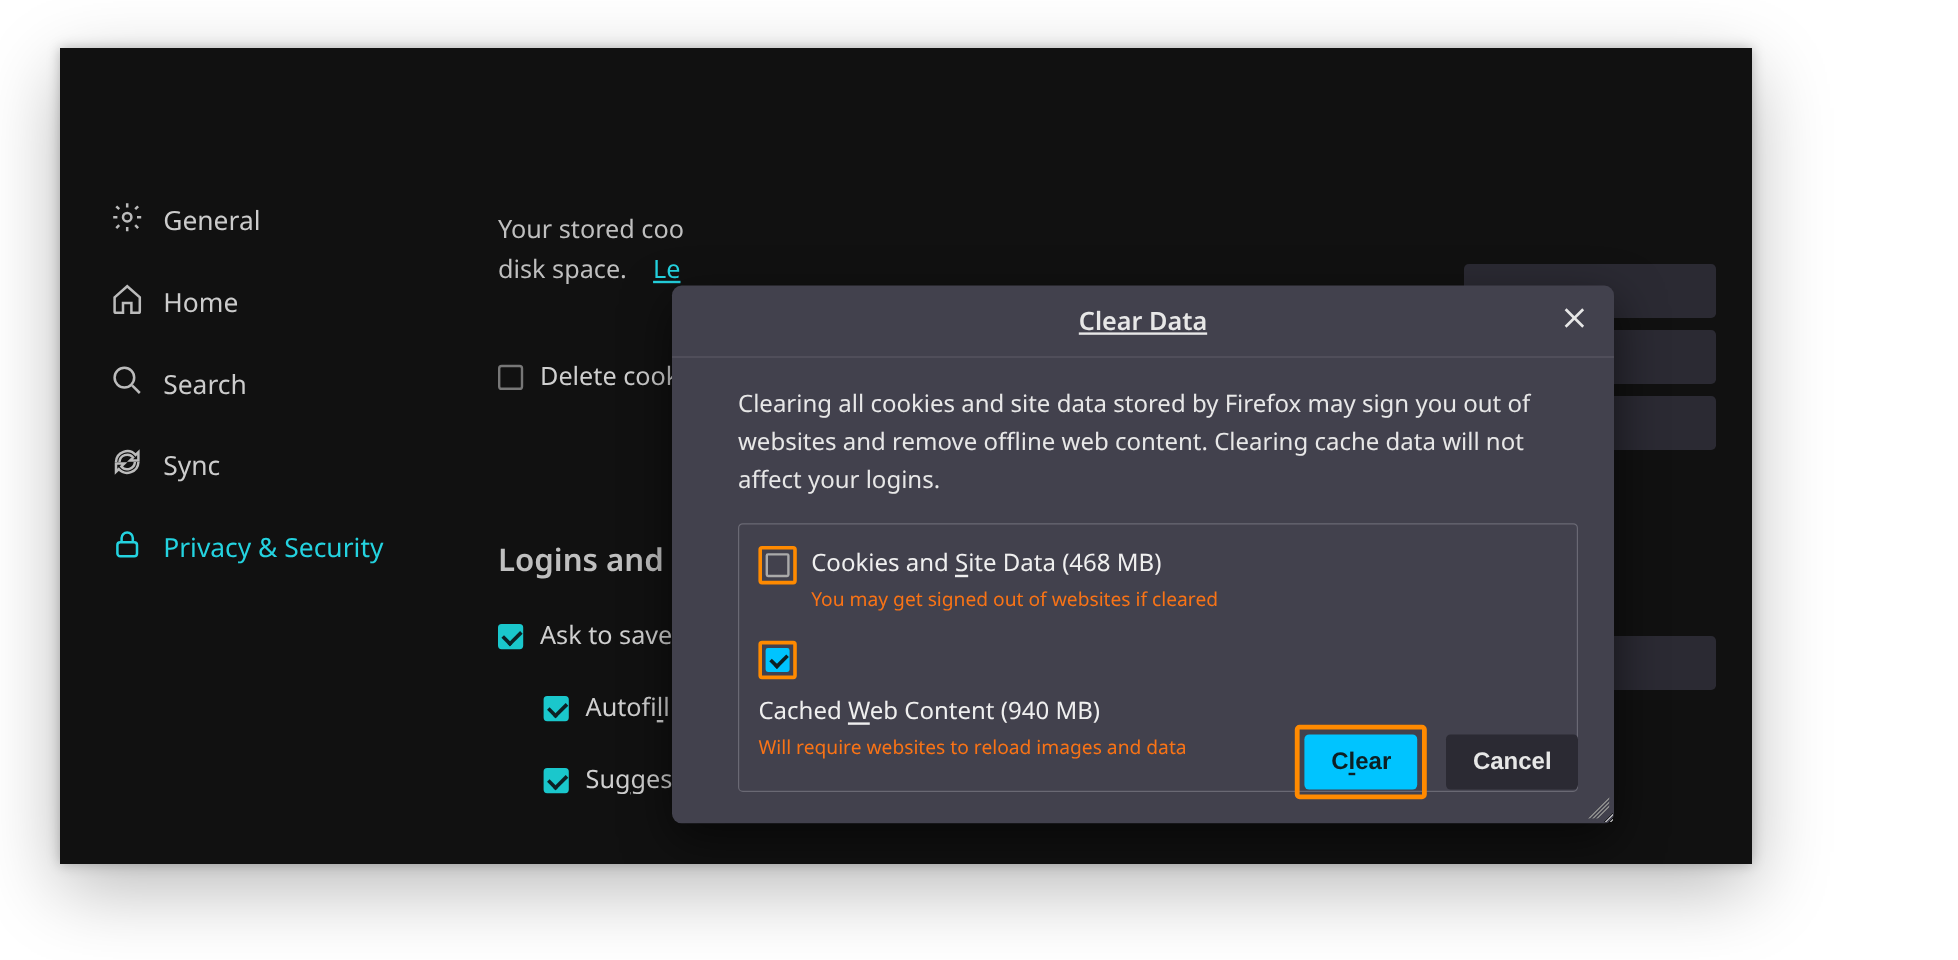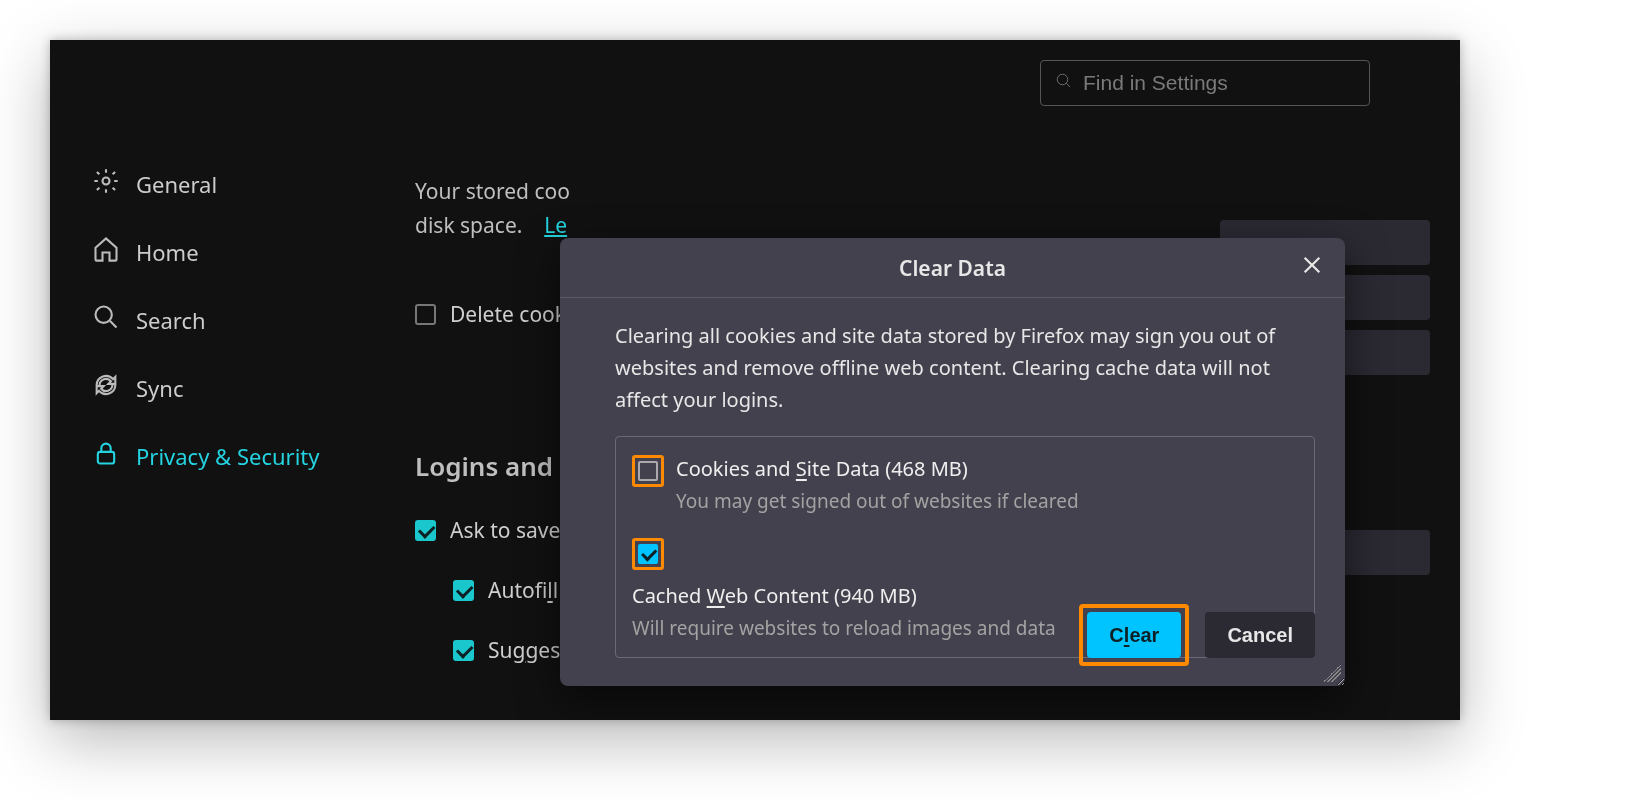--- a/index.html
+++ b/index.html
@@ -110,37 +110,37 @@
     color: #e7e7e7;
     overflow: hidden;
     resize: both;
   }
   .dlg-titlebar {
     position: relative;
     height: 60px;
     border-bottom: 1px solid #5a5964;
     display: flex; align-items: center; justify-content: center;
   }
-  .dlg-titlebar .title { font-size: 21px; font-weight: 600; }
+  .dlg-titlebar .title { font-size: 21px; font-weight: 600; text-decoration: underline; }
   .dlg-close {
     position: absolute; right: 18px; top: 14px;
     width: 30px; height: 30px;
     display: flex; align-items: center; justify-content: center;
     cursor: pointer;
   }
   .dlg-close svg { width: 22px; height: 22px; stroke: #e7e7e7; stroke-width: 2.4; }
 
   .dlg-body { padding: 22px 30px 16px 30px; margin-left: 25px; }
   .dlg-desc { font-size: 20px; line-height: 1.6; color: #e7e7e7; }
 
   .opt-box {
     margin-top: 20px;
     border: 1px solid #6a6974;
     border-radius: 4px;
-    padding: 18px 16px 16px 16px;
+    padding: 18px 16px 26px 16px;
   }
   .opt-row { display: flex; gap: 12px; margin-bottom: 24px; }
   .opt-row:last-child { margin-bottom: 0; flex-direction: column; }
   .opt-check-wrap {
     width: 32px; height: 32px;
     border: 3px solid #ff8a00;
     border-radius: 3px;
     display: flex; align-items: center; justify-content: center;
     flex-shrink: 0;
   }
@@ -150,21 +150,21 @@
     background: transparent;
     display: flex; align-items: center; justify-content: center;
   }
   .opt-check.on { background: #00c4ff; border-color: #00c4ff; }
   .opt-check.on::after {
     content: ""; width: 6px; height: 11px;
     border: solid #0d2024; border-width: 0 3px 3px 0;
     transform: rotate(45deg) translateY(-1px);
   }
   .opt-text .label { font-size: 20px; color: #efefef; }
-  .opt-text .sub { font-size: 19px; color: #a3a3a3; margin-top: 6px; }
+  .opt-text .sub { font-size: 16px; color: #f97316; margin-top: 6px; }
 
   .dlg-buttons {
     position: absolute;
     right: 30px; bottom: 20px;
     display: flex; gap: 16px; align-items: center;
   }
   .btn {
     height: 46px; padding: 0 22px;
     font-size: 20px; font-weight: 600;
     border-radius: 4px; border: 0;
@@ -186,29 +186,20 @@
       linear-gradient(135deg, transparent 50%, #888 50%, #888 55%, transparent 55%),
       linear-gradient(135deg, transparent 60%, #888 60%, #888 65%, transparent 65%),
       linear-gradient(135deg, transparent 70%, #888 70%, #888 75%, transparent 75%);
   }
 </style>
 </head>
 <body>
 
 <div class="app">
 
-  <div class="search-wrap">
-    <span>
-      <svg viewBox="0 0 24 24" fill="none">
-          <circle cx="10" cy="10" r="7"></circle>
-          <line x1="20" y1="20" x2="15" y2="15"></line>
-        </svg>
-    </span>
-    <input type="text" placeholder="Find in Settings" style="">
-  </div>
 
   <div class="sidebar">
     <div class="side-item">
       <span>
         <svg viewBox="0 0 24 24">
             <circle cx="12" cy="12" r="3"></circle>
             <path d="M12 2v3M12 19v3M4.2 4.2l2.1 2.1M17.7 17.7l2.1 2.1M2 12h3M19 12h3M4.2 19.8l2.1-2.1M17.7 6.3l2.1-2.1"></path>
           </svg>
       </span>
       <span>General</span>

